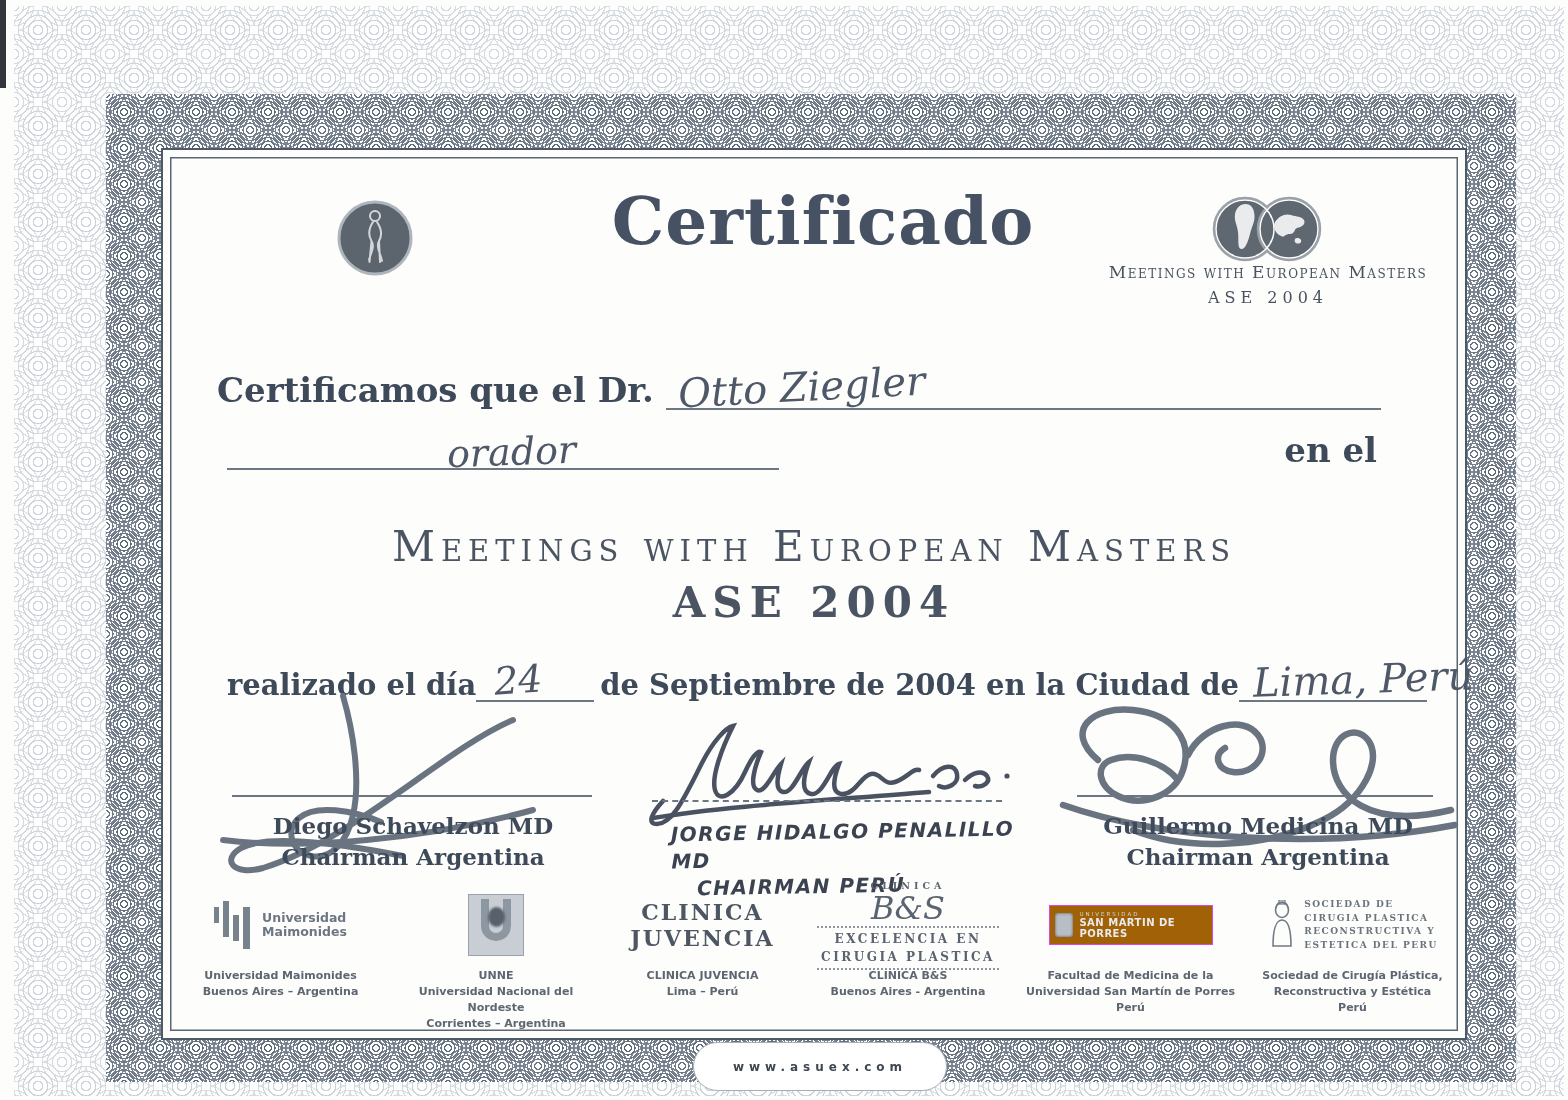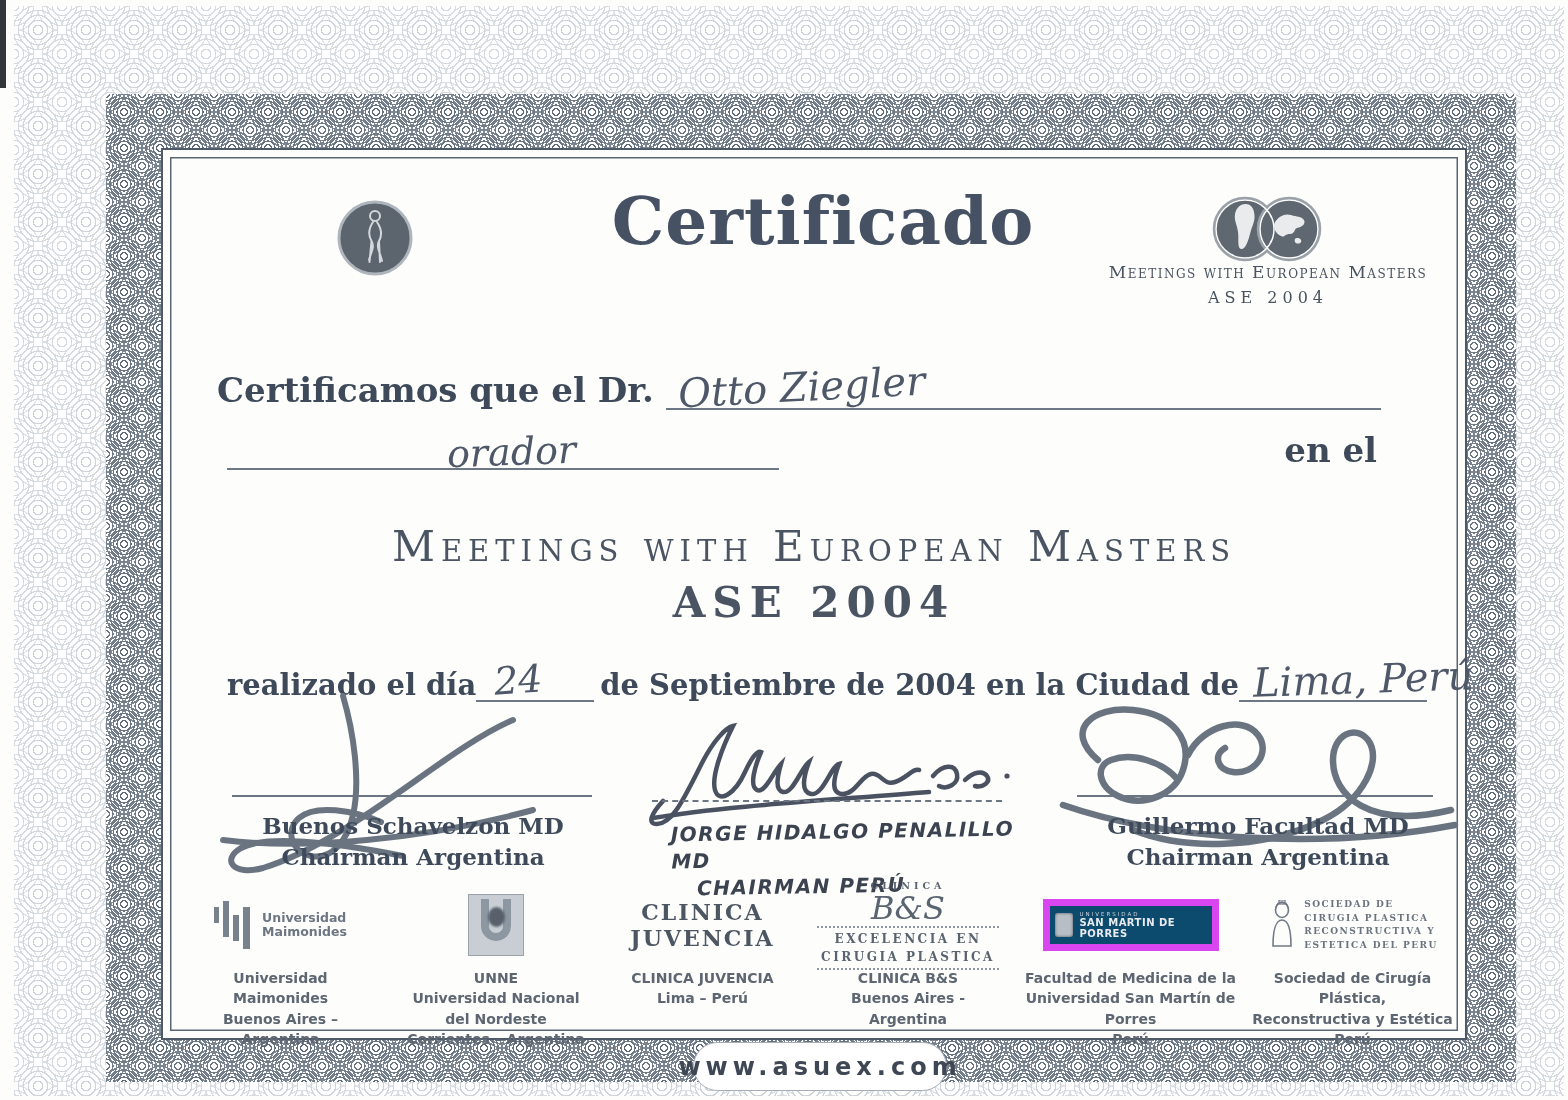--- a/index.html
+++ b/index.html
@@ -72,21 +72,21 @@
   .signer.handwritten{text-align:left;margin-left:13px;}
   .signer.handwritten .nm,.signer.handwritten .tt{
     font-family:"DejaVu Sans",sans-serif;font-style:italic;font-weight:600;
     font-size:20px;letter-spacing:1.5px;color:#3c4350;transform:rotate(-1deg);}
   .signer.handwritten .tt{margin-left:26px;}
 
   
   .sponsor{position:absolute;top:742px;display:flex;flex-direction:column;align-items:center;}
   .logo-area{height:66px;display:flex;align-items:center;justify-content:center;}
   .caption{margin-top:10px;text-align:center;font-family:"DejaVu Sans",sans-serif;
-    font-size:14px;font-weight:700;color:#5d6671;line-height:1.45;}
+    font-size:11px;font-weight:700;color:#5d6671;line-height:1.45;}
   
   .maim{display:flex;align-items:center;}
   .maim .bars{display:flex;align-items:flex-start;margin-right:8px;}
   .maim .bar{background:#78828d;margin-right:4px;}
   .maim .b1{width:5px;height:16px;margin-top:6px;}
   .maim .b2{width:6px;height:36px;margin-top:0;}
   .maim .b3{width:6px;height:26px;margin-top:14px;}
   .maim .b4{width:7px;height:42px;margin-top:6px;}
   .maim .mtxt{font-family:"DejaVu Sans",sans-serif;font-size:12.5px;font-weight:700;color:#6d7682;line-height:1.15;}
   
@@ -97,35 +97,35 @@
   .unne-blob{position:absolute;left:19px;top:12px;width:17px;height:20px;border-radius:50%;background:#57606b;filter:blur(1px);}
   
   .juv{text-align:center;font-size:22px;letter-spacing:2px;color:#4d5663;font-weight:600;line-height:1.2;}
   
   .bs{text-align:center;}
   .bs .bs-cl{font-size:9.5px;letter-spacing:4px;color:#5a6470;font-weight:600;}
   .bs .bs-nm{font-size:32px;font-style:italic;color:#5a6470;line-height:1;margin:1px 0;}
   .bs .bs-sub{border-top:2px dotted #8d96a0;border-bottom:2px dotted #8d96a0;padding:2px 4px;margin-top:2px;
     font-size:12px;letter-spacing:2.5px;color:#5a6470;font-weight:700;line-height:1.5;}
   
-  .smp-banner{width:152px;height:34px;background:#0c4a6e;border:7px solid #d946ef;
+  .smp-banner{width:152px;height:34px;background:#a16207;border:1px solid #d946ef;
     display:flex;align-items:center;padding:2px 5px;}
   .smp-crest{width:22px;height:24px;background:#b8bec5;border-radius:3px;margin-right:6px;
     box-shadow:inset 0 0 3px #4a525c;}
   .smp-l1{font-family:"DejaVu Sans",sans-serif;font-size:5.5px;letter-spacing:2px;color:#cfd4d9;}
   .smp-l2{font-family:"DejaVu Sans",sans-serif;font-size:10px;font-weight:700;letter-spacing:0.5px;color:#e9ebee;}
   
   .soc{display:flex;align-items:center;}
   .soc-lines{margin-left:7px;text-align:left;font-size:9px;letter-spacing:1.5px;
     color:#6a737e;font-weight:700;line-height:1.5;}
 
   
   .pill{position:absolute;left:693px;top:1042px;width:252px;height:47px;background:#ffffff;
     border:1.5px solid #a5adb6;border-radius:25px;display:flex;align-items:center;justify-content:center;z-index:5;}
-  .pill span{font-family:"DejaVu Sans",sans-serif;font-size:24px;font-weight:600;letter-spacing:5px;color:#3e4753;}
+  .pill span{font-family:"DejaVu Sans",sans-serif;font-size:12px;font-weight:600;letter-spacing:5px;color:#3e4753;}
 </style>
 </head>
 <body>
 
 <div class="page">
 
   <div class="band-light"></div>
   <div class="band-dark"></div>
   <div class="scan-edge"></div>
 
@@ -206,29 +206,29 @@
       <g fill="none" stroke="#6a7481" stroke-width="6.5" stroke-linecap="round">
         <path d="M95 62 C60 32 90 8 130 12 C170 16 190 42 180 72 C172 97 140 110 115 98 C95 88 92 68 108 62 C130 54 160 64 175 82"></path>
         <path d="M185 57 C200 27 240 17 255 37 C268 54 252 77 230 74 C214 72 210 57 222 50"></path>
         <path d="M130 132 C180 152 260 152 320 122 C360 102 380 62 365 42 C352 26 330 37 330 62 C330 97 365 132 448 112"></path>
         <path d="M60 107 C160 142 320 152 452 127"></path>
       </g>
     </svg>
     <div class="sig-line" style="left:914px;top:645px;width:356px;"></div>
 
     <div class="signer" style="left:90px;top:660px;width:320px;">
-      <div class="nm">Buenos Schavelzon MD</div>
+      <div class="nm">Diego Schavelzon MD</div>
       <div class="tt">Chairman Argentina</div>
     </div>
     <div class="signer handwritten" style="left:495px;top:668px;width:390px;">
       <div class="nm">JORGE HIDALGO PENALILLO MD</div>
       <div class="tt">CHAIRMAN PERÚ</div>
     </div>
     <div class="signer" style="left:930px;top:660px;width:330px;">
-      <div class="nm">Guillermo Facultad MD</div>
+      <div class="nm">Guillermo Medicina MD</div>
       <div class="tt">Chairman Argentina</div>
     </div>
 
     <div class="sponsor" style="left:30px;width:175px;">
       <div class="logo-area">
         <div class="maim">
           <span class="bars">
               <span class="bar b1"></span>
               <span class="bar b2"></span>
               <span class="bar b3"></span>

